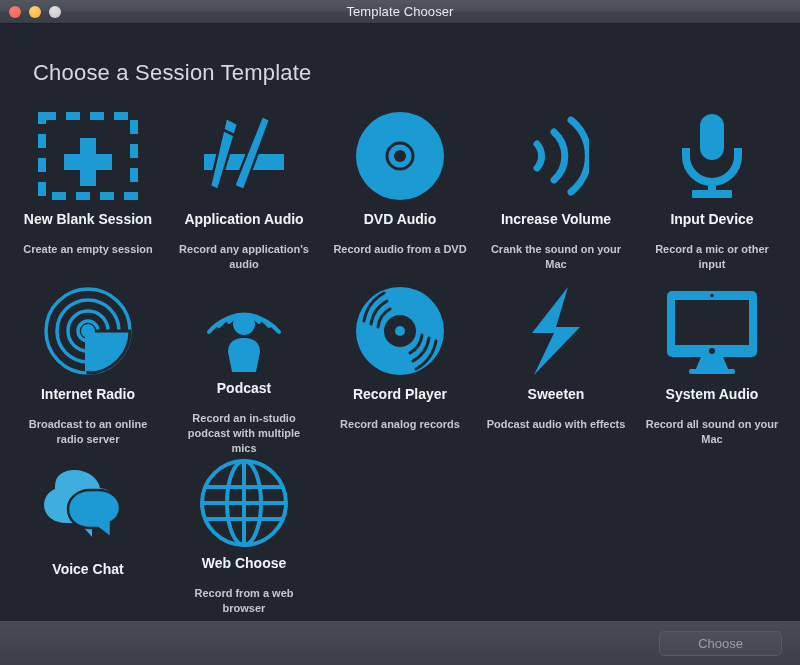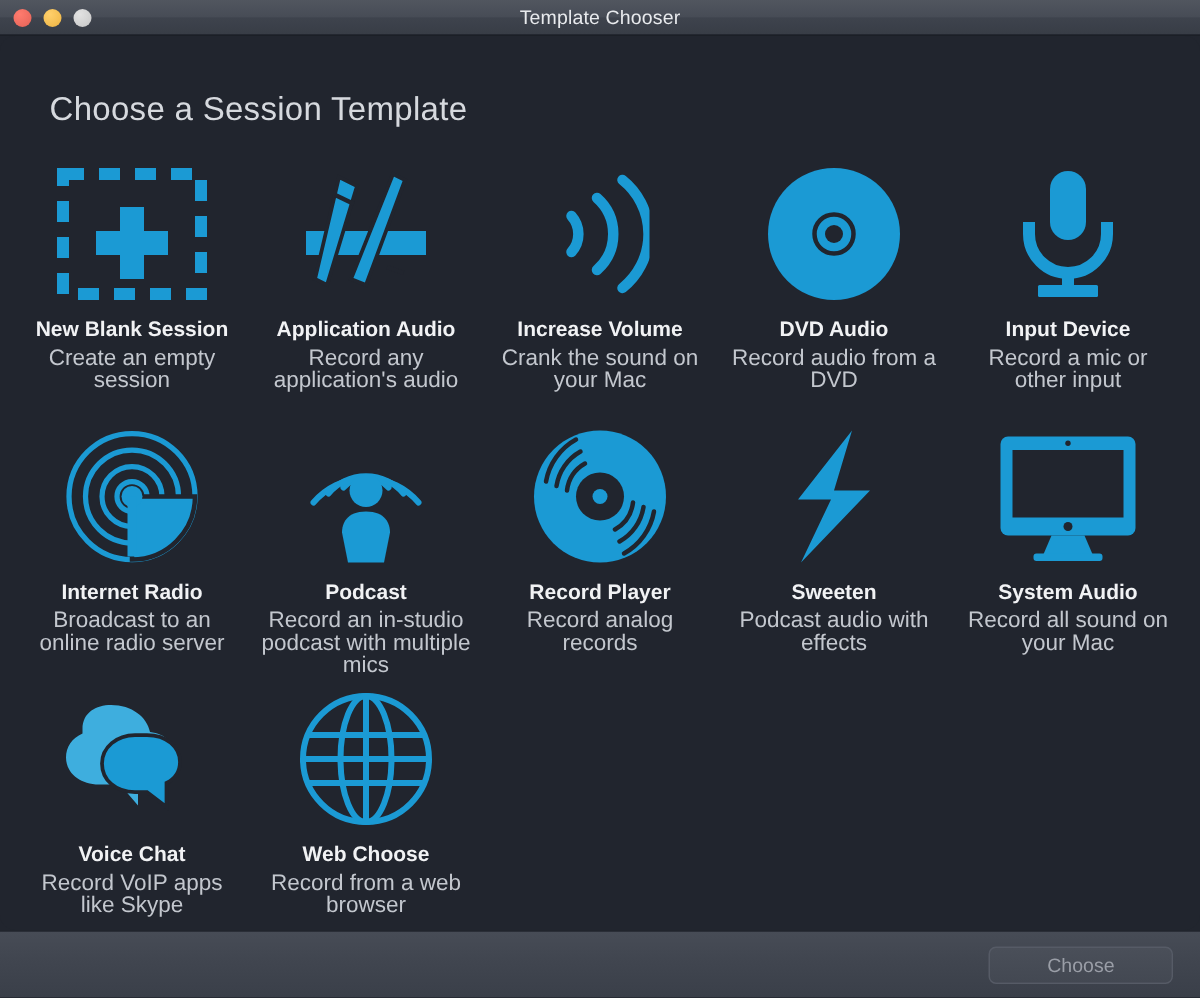--- a/index.html
+++ b/index.html
@@ -110,25 +110,26 @@
   .tile-icon svg { display: block; }
 
   .tile-title {
     font-size: 14px;
     color: #f1f2f4;
     font-weight: 700;
     margin-top: 4px;
     line-height: 18px;
   }
   .tile-desc {
-    font-size: 15px;
+    font-size: 11px;
     color: #c3c7ce;
-    margin-top: 3px;
+    margin-top: 14px;
     line-height: 15px;
     max-width: 165px;
+    font-weight: bold;
   }
 
   
   .footer {
     flex: 0 0 45px;
     height: 45px;
     background: linear-gradient(to bottom, #474c56 0%, #414650 40%, #3a3f49 100%);
     border-top: 1px solid #20242c;
     display: flex;
     align-items: center;
@@ -194,42 +195,42 @@
             <path d="M27.5 20 L40 26" stroke="#21252e" stroke-width="3" fill="none"></path>
             <path d="M62 68 L73 72" stroke="#21252e" stroke-width="3" fill="none"></path>
           </svg>
         </div>
         <div class="tile-title">Application Audio</div>
         <div class="tile-desc">Record any application's audio</div>
       </div>
 
       <div class="tile">
         <div class="tile-icon">
+          <svg width="92" height="92" viewBox="0 0 92 92">
+            <circle cx="46" cy="46" r="44" fill="#1b9ad4"></circle>
+            <circle cx="46" cy="46" r="13" fill="none" stroke="#21252e" stroke-width="3"></circle>
+            <circle cx="46" cy="46" r="6" fill="#21252e"></circle>
+          </svg>
+        </div>
+        <div class="tile-title">DVD Audio</div>
+        <div class="tile-desc">Record audio from a DVD</div>
+      </div>
+
+      <div class="tile">
+        <div class="tile-icon">
           <svg width="66" height="92" viewBox="0 0 66 92">
             <g fill="none" stroke="#1b9ad4" stroke-width="7" stroke-linecap="round">
               <path d="M14 34 A 18 18 0 0 1 14 58"></path>
               <path d="M31 22 A 32 32 0 0 1 31 70"></path>
               <path d="M48 10 A 46 46 0 0 1 48 82"></path>
             </g>
           </svg>
         </div>
         <div class="tile-title">Increase Volume</div>
         <div class="tile-desc">Crank the sound on your Mac</div>
-      </div>
-
-      <div class="tile">
-        <div class="tile-icon">
-          <svg width="92" height="92" viewBox="0 0 92 92">
-            <circle cx="46" cy="46" r="44" fill="#1b9ad4"></circle>
-            <circle cx="46" cy="46" r="13" fill="none" stroke="#21252e" stroke-width="3"></circle>
-            <circle cx="46" cy="46" r="6" fill="#21252e"></circle>
-          </svg>
-        </div>
-        <div class="tile-title">DVD Audio</div>
-        <div class="tile-desc">Record audio from a DVD</div>
       </div>
 
       <div class="tile">
         <div class="tile-icon">
           <svg width="72" height="92" viewBox="0 0 72 92">
             <rect x="24" y="4" width="24" height="46" rx="12" fill="#1b9ad4"></rect>
             <path d="M10 38 v8 a26 26 0 0 0 52 0 v-8" fill="none" stroke="#1b9ad4" stroke-width="8"></path>
             <rect x="32" y="68" width="8" height="14" fill="#1b9ad4"></rect>
             <rect x="16" y="80" width="40" height="8" rx="1" fill="#1b9ad4"></rect>
           </svg>
@@ -318,21 +319,20 @@
       </div>
 
       <div class="tile">
         <div class="tile-icon">
           <svg width="96" height="92" viewBox="0 0 96 92">
             <path d="M34 10 c14 0 24 8 26 18 c10 1 17 8 17 17 c0 10 -9 18 -21 18 l-4 0 l0 14 l-12 -14 l-14 0 c-13 0 -22 -8 -22 -18 c0 -7 4 -13 11 -16 c0 -1 0 -2 0 -3 c0 -11 9 -16 19 -16 z" fill="#3eaede"></path>
             <path d="M58 30 c13 0 22 8 22 18 c0 6 -3 11 -9 14 l0 16 l-13 -10 l-8 0 c-13 0 -22 -8 -22 -19 c0 -11 10 -19 22 -19 z" fill="#1b9ad4" stroke="#21252e" stroke-width="2.5"></path>
           </svg>
         </div>
         <div class="tile-title">Voice Chat</div>
-        <div class="tile-desc">Record VoIP apps like Skype</div>
       </div>
 
       <div class="tile">
         <div class="tile-icon">
           <svg width="90" height="92" viewBox="0 0 90 92">
             <g fill="none" stroke="#1b9ad4" stroke-width="4">
               <circle cx="45" cy="46" r="42"></circle>
               <ellipse cx="45" cy="46" rx="17" ry="42"></ellipse>
               <line x1="45" y1="4" x2="45" y2="88"></line>
               <line x1="5" y1="30" x2="85" y2="30"></line>

